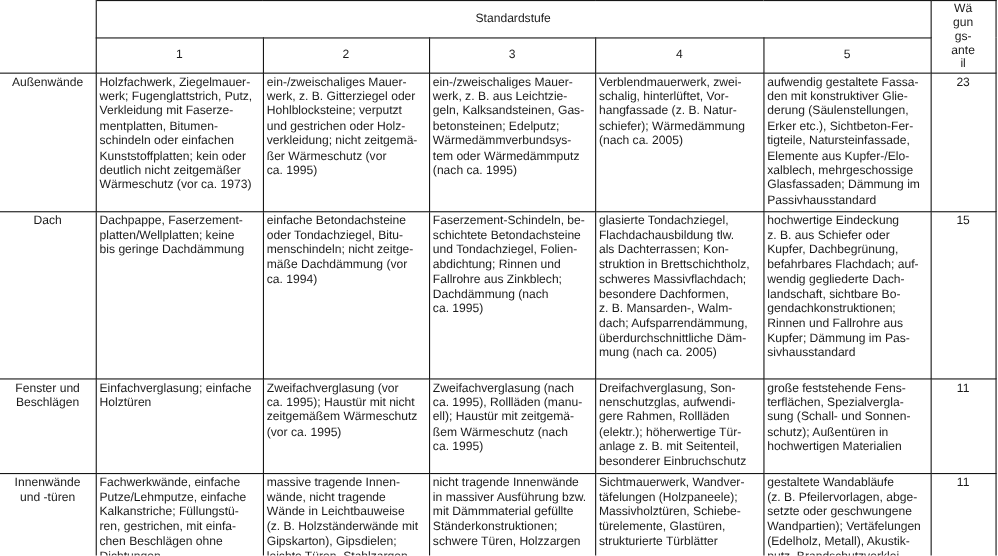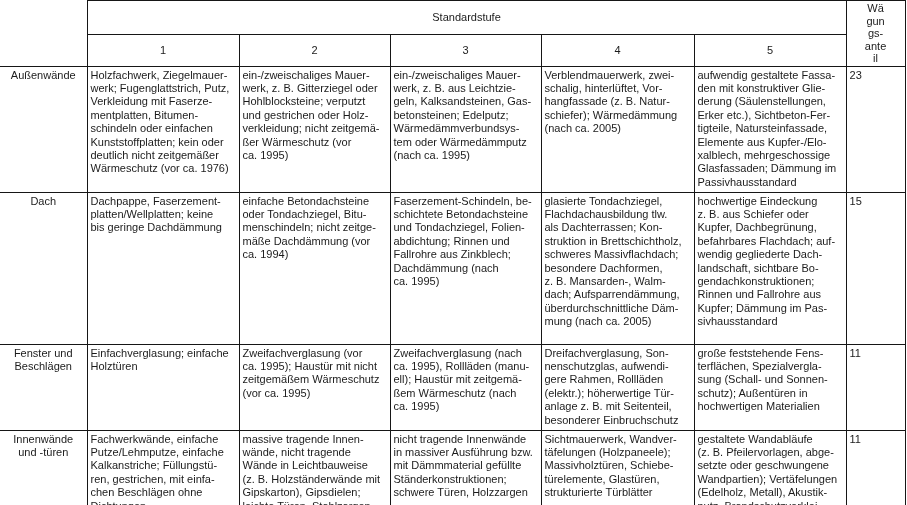--- a/index.html
+++ b/index.html
@@ -48,21 +48,21 @@
     line-height: 12px;
     vertical-align: middle;
   }
   .std-table th.weight-head {
     text-align: center;
     padding: 1px 18px;
     line-height: 12.5px;
     vertical-align: middle;
   }
   .std-table td.weight-cell {
-    text-align: left;
+    text-align: center;
   }
   
   thead tr.hrow-1 { height: 14px; }
   thead tr.hrow-2 { height: 13px; }
   tbody tr.row-1 { height: 126px; }
   tbody tr.row-2 { height: 152px; }
   tbody tr.row-3 { height: 86px; }
   tbody tr.row-4 { height: 118px; }
 </style>
 </head>
@@ -96,21 +96,21 @@
   <tbody>
     <tr class="row-1">
       <td class="first-col">Außenwände</td>
       <td>Holzfachwerk, Ziegelmauer-
 werk; Fugenglattstrich, Putz,
 Verkleidung mit Faserze-
 mentplatten, Bitumen-
 schindeln oder einfachen
 Kunststoffplatten; kein oder
 deutlich nicht zeitgemäßer
-Wärmeschutz (vor ca. 1976)</td>
+Wärmeschutz (vor ca. 1973)</td>
       <td>ein-/zweischaliges Mauer-
 werk, z. B. Gitterziegel oder
 Hohlblocksteine; verputzt
 und gestrichen oder Holz-
 verkleidung; nicht zeitgemä-
 ßer Wärmeschutz (vor
 ca. 1995)</td>
       <td>ein-/zweischaliges Mauer-
 werk, z. B. aus Leichtzie-
 geln, Kalksandsteinen, Gas-

